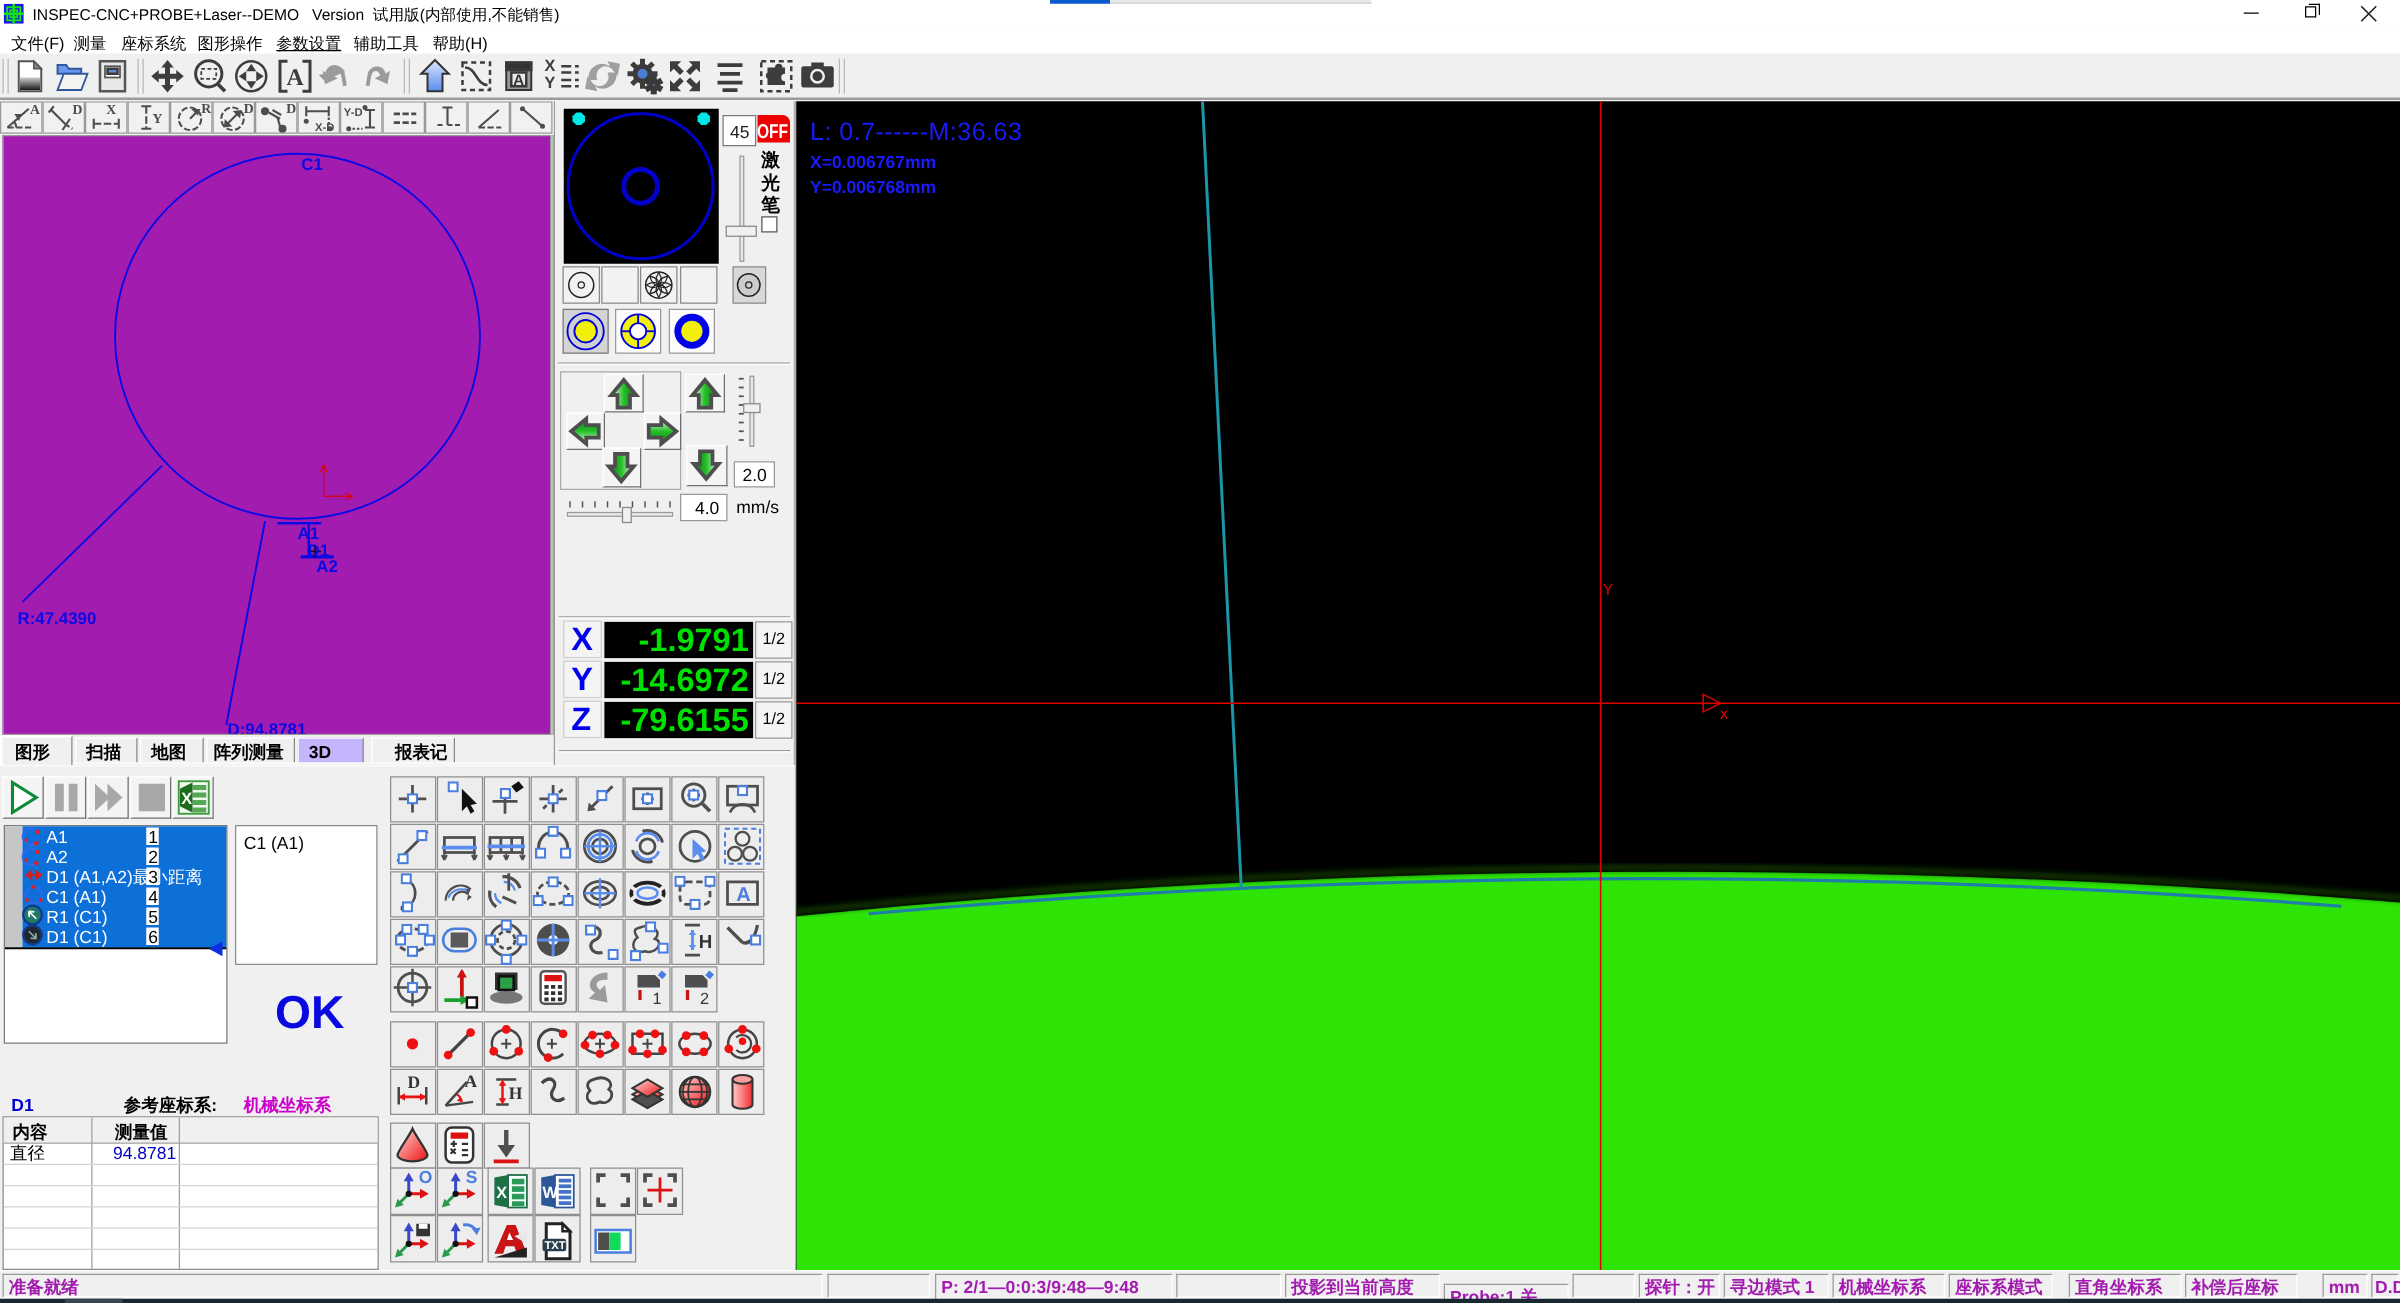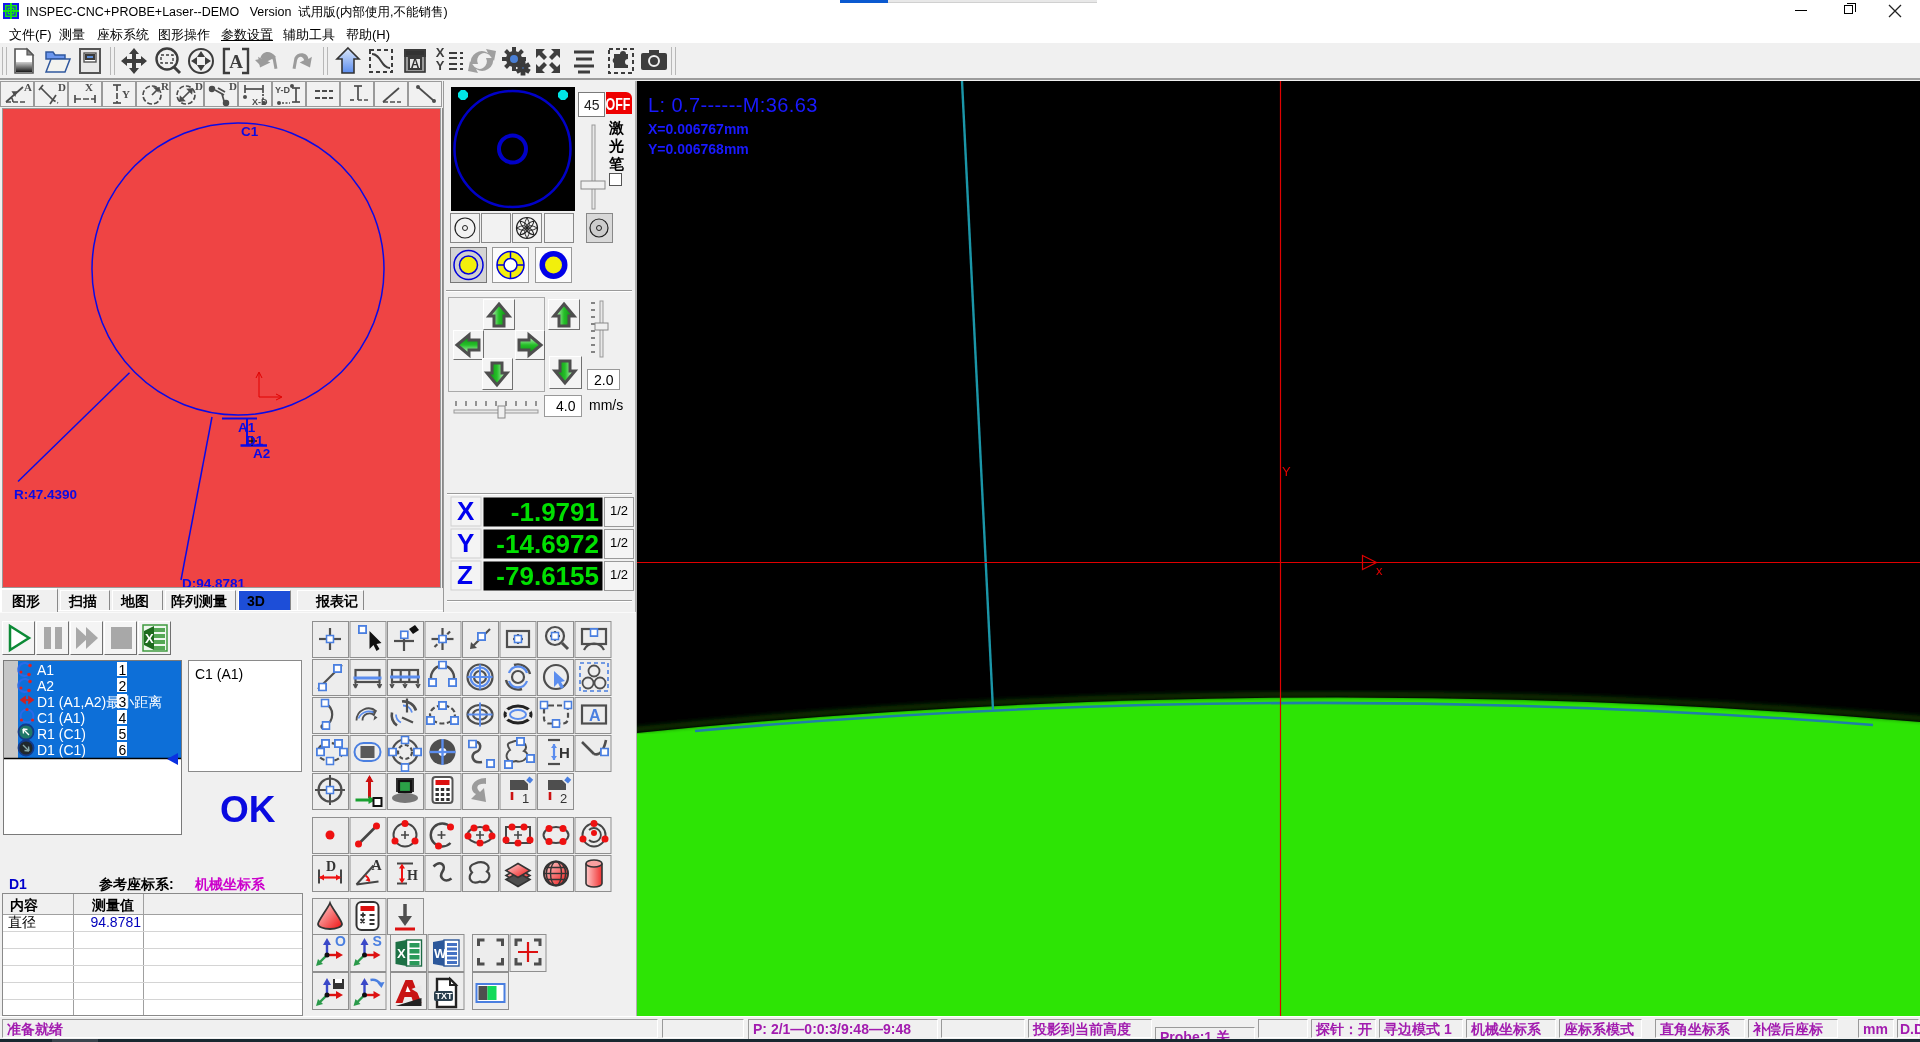--- a/index.html
+++ b/index.html
@@ -328,21 +328,21 @@
       <line x1="-8" y1="-7" x2="8" y2="7"></line>
       <circle cx="-8" cy="-7" r="2" fill="#4d4d4d" stroke="none"></circle>
       <circle cx="8" cy="7" r="2" fill="#4d4d4d" stroke="none"></circle>
     </g>
   </g>
 </g>
 </svg>
 </div>
 
 <div class="abs" style="left:0;top:81px;width:444px;height:531px;background:#f0f0f0;border-right:2px solid #8a8a8a;"></div>
-<div class="abs" style="left:2px;top:108px;width:439px;height:480px;background:#ef4444;border:1px solid #9a9a9a;text-align:center;">
+<div class="abs" style="left:2px;top:108px;width:439px;height:480px;background:#a21caf;border:1px solid #9a9a9a;text-align:center;">
 <svg width="437" height="478" style="position:absolute;left:0;top:0;">
   <circle cx="235" cy="160" r="146" fill="none" stroke="#0a0ae6" stroke-width="1.5"></circle>
   <line x1="126.5" y1="263.7" x2="15" y2="372.5" stroke="#0a0ae6" stroke-width="1.5"></line>
   <line x1="209" y1="308" x2="178" y2="471" stroke="#0a0ae6" stroke-width="1.5"></line>
   <line x1="219" y1="309.5" x2="254" y2="309.5" stroke="#0a0ae6" stroke-width="2"></line>
   <line x1="244" y1="309.5" x2="244" y2="336" stroke="#0a0ae6" stroke-width="2"></line>
   <line x1="237.5" y1="336.5" x2="264" y2="336.5" stroke="#0a0ae6" stroke-width="2.5"></line>
   <g stroke="#111" stroke-width="1.4">
         <line x1="244" y1="332" x2="254" y2="332"></line>
         <line x1="249" y1="327" x2="249" y2="337"></line>
@@ -361,21 +361,21 @@
   <text x="11" y="390" font-size="13.5px" font-weight="bold" fill="#0a0ae6">R:47.4390</text>
   <text x="179" y="479" font-size="13.5px" font-weight="bold" fill="#0a0ae6">D:94.8781</text>
 </svg>
 </div>
 
 <div id="tabs" class="abs" style="left:0;top:588px;width:444px;height:24px;background:#f0f0f0;font-weight:bold;font-size:14px;">
   <div class="abs" style="left:0;top:0;width:58px;height:24px;background:#f0f0f0;border:1px solid #888;border-top:2px solid #fff;border-left:2px solid #fff;border-bottom:none;z-index:2;padding:3px 0 0 10px;">图形</div>
   <div class="abs" style="left:60px;top:2px;width:50px;height:20px;background:#f0f0f0;border:1px solid #888;border-top:1px solid #fff;border-left:1px solid #fff;border-bottom:none;padding:2px 0 0 8px;">扫描</div>
   <div class="abs" style="left:112px;top:2px;width:51px;height:20px;background:#f0f0f0;border:1px solid #888;border-top:1px solid #fff;border-left:1px solid #fff;border-bottom:none;padding:2px 0 0 8px;">地图</div>
   <div class="abs" style="left:165px;top:2px;width:71px;height:20px;background:#f0f0f0;border:1px solid #888;border-top:1px solid #fff;border-left:1px solid #fff;border-bottom:none;padding:2px 0 0 5px;">阵列测量</div>
-  <div class="abs" style="left:238px;top:2px;width:53px;height:20px;background:#1d4ed8;border:1px solid #888;border-top:1px solid #fff;border-left:1px solid #fff;border-bottom:none;padding:2px 0 0 8px;">3D</div>
+  <div class="abs" style="left:238px;top:2px;width:53px;height:20px;background:#c4b5fd;border:1px solid #888;border-top:1px solid #fff;border-left:1px solid #fff;border-bottom:none;padding:2px 0 0 8px;">3D</div>
   <div class="abs" style="left:297px;top:2px;width:67px;height:20px;background:#f0f0f0;border:1px solid #888;border-top:1px solid #fff;border-left:1px solid #fff;border-bottom:none;padding:2px 0 0 18px;">报表记录</div>
   <div class="abs" style="left:378px;top:2px;width:51px;height:20px;background:#f0f0f0;border:1px solid #888;border-top:1px solid #fff;border-left:1px solid #fff;border-bottom:none;padding:19px 0 0 5px;margin-top:48px;">Model</div>
   <div class="abs" style="left:58px;top:22px;width:386px;height:2px;background:#fff;border-bottom:1px solid #f0f0f0;"></div>
 </div>
 
 <div class="abs" style="left:446px;top:81px;width:190px;height:935px;background:#f0f0f0;"></div>
 <div id="midpanel" class="abs" style="left:443px;top:81px;width:194px;height:935px;background:#f0f0f0;border-left:1px solid #9a9a9a;border-right:2px solid #b0b0b0;">
 <svg width="191" height="935" style="position:absolute;left:0;top:0;">
 
   <rect x="7" y="6" width="124" height="124" fill="#000000"></rect>

